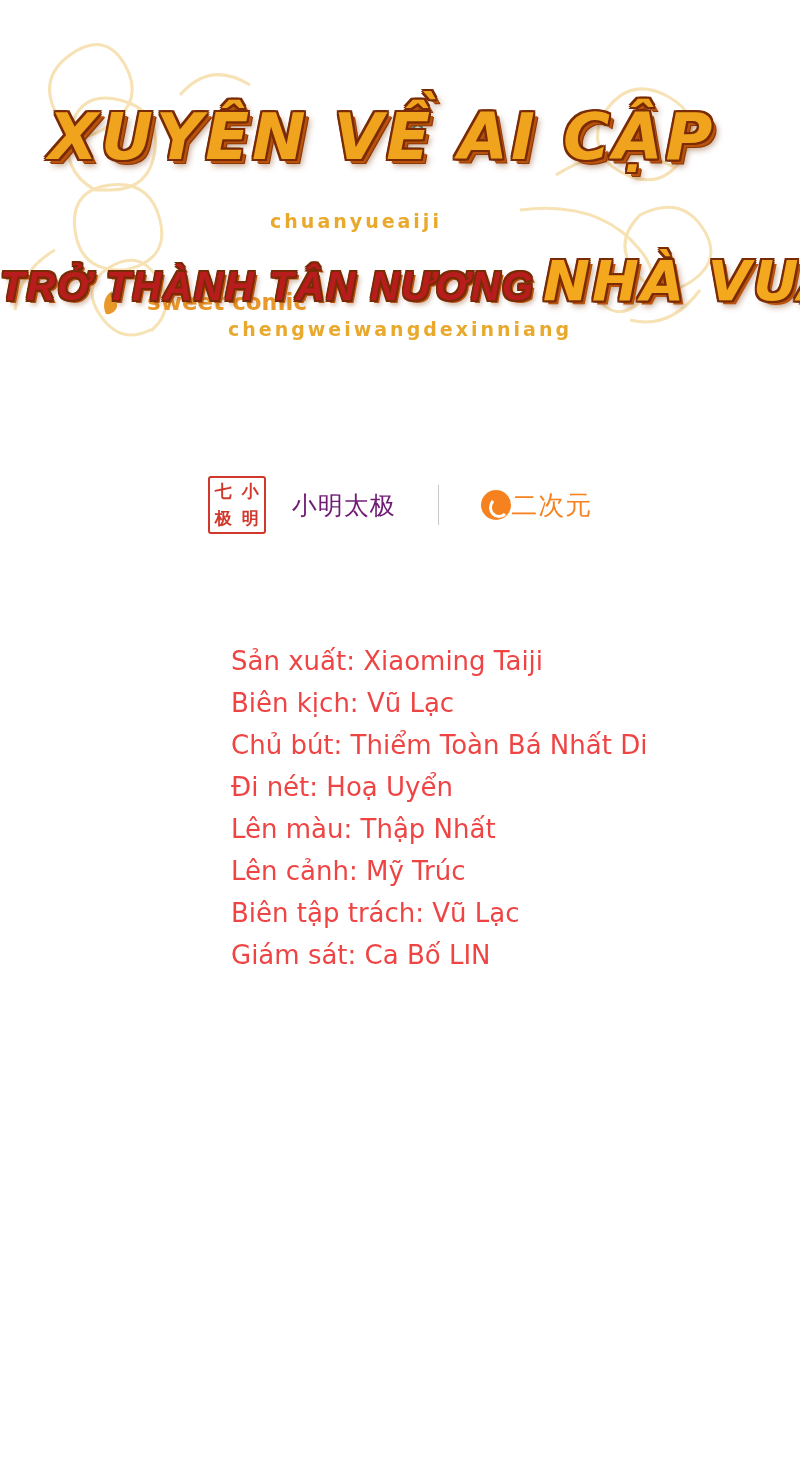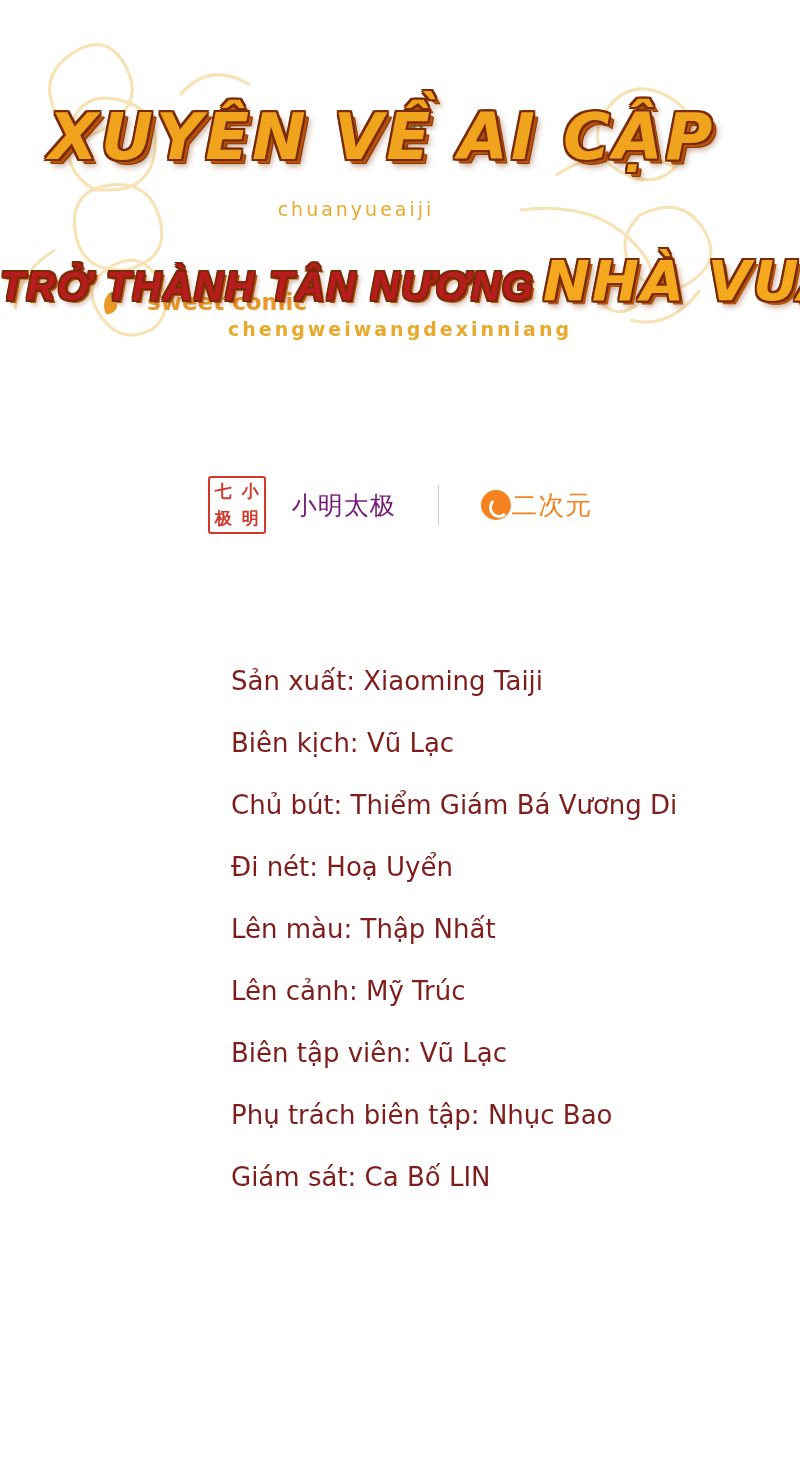--- a/index.html
+++ b/index.html
@@ -49,27 +49,27 @@
     -webkit-text-stroke: 0px;
     text-shadow:
       2px 0 0 #7a2b06, -2px 0 0 #7a2b06, 0 2px 0 #7a2b06, 0 -2px 0 #7a2b06,
       2px 2px 0 #7a2b06, -2px 2px 0 #7a2b06, 2px -2px 0 #7a2b06, -2px -2px 0 #7a2b06,
       4px 4px 0 #b8520d, 5px 5px 0 #8d3a08, 6px 7px 6px rgba(120,50,5,0.45);
     white-space: nowrap;
   }
 
   .title-pinyin-1 {
     position: absolute;
-    top: 128px;
+    top: 140px;
     left: 0;
     width: 712px;
     text-align: center;
     font-family: "DejaVu Sans", sans-serif;
     font-size: 19px;
-    font-weight: normal;
+    font-weight: bold;
     letter-spacing: 3px;
     color: #e9a92c;
   }
 
   .title-line-2 {
     position: absolute;
     top: 178px;
     left: 0;
     width: 800px;
     text-align: center;
@@ -220,23 +220,22 @@
   .credits {
     position: absolute;
     top: 640px;
     left: 231px;
     width: 460px;
   }
   .credit-line {
     font-family: "DejaVu Sans", sans-serif;
     font-size: 26px;
     line-height: 42px;
-    color: #7f1d1d;
+    color: #ef4444;
     white-space: nowrap;
-    margin-top: 20px;
   }
 </style>
 </head>
 <body>
 
 <div class="bg-deco">
   <svg width="800" height="420" viewBox="0 0 800 420" xmlns="http://www.w3.org/2000/svg">
     <g fill="none" stroke="#f6e2b4" stroke-width="3">
       <path d="M60 120 q-25 -40 10 -65 q35 -25 55 10 q20 35 -15 60 q-35 25 -50 -5 z"></path>
       <path d="M95 190 q-35 -20 -25 -60 q10 -40 50 -30 q40 10 35 50 q-5 40 -45 40 z"></path>
@@ -285,20 +284,19 @@
   <div class="divider-v"></div>
   <div class="partner">
     <span class="partner-mark"></span>
     <span class="partner-name">二次元</span>
   </div>
 </div>
 
 <div class="credits">
   <div class="credit-line">Sản xuất: Xiaoming Taiji</div>
   <div class="credit-line">Biên kịch: Vũ Lạc</div>
-  <div class="credit-line">Chủ bút: Thiểm Giám Bá Vương Di</div>
+  <div class="credit-line">Chủ bút: Thiểm Toàn Bá Nhất Di</div>
   <div class="credit-line">Đi nét: Hoạ Uyển</div>
   <div class="credit-line">Lên màu: Thập Nhất</div>
   <div class="credit-line">Lên cảnh: Mỹ Trúc</div>
-  <div class="credit-line">Biên tập viên: Vũ Lạc</div>
-  <div class="credit-line">Phụ trách biên tập: Nhục Bao</div>
+  <div class="credit-line">Biên tập trách: Vũ Lạc</div>
   <div class="credit-line">Giám sát: Ca Bố LIN</div>
 </div>
 
 </body></html>

